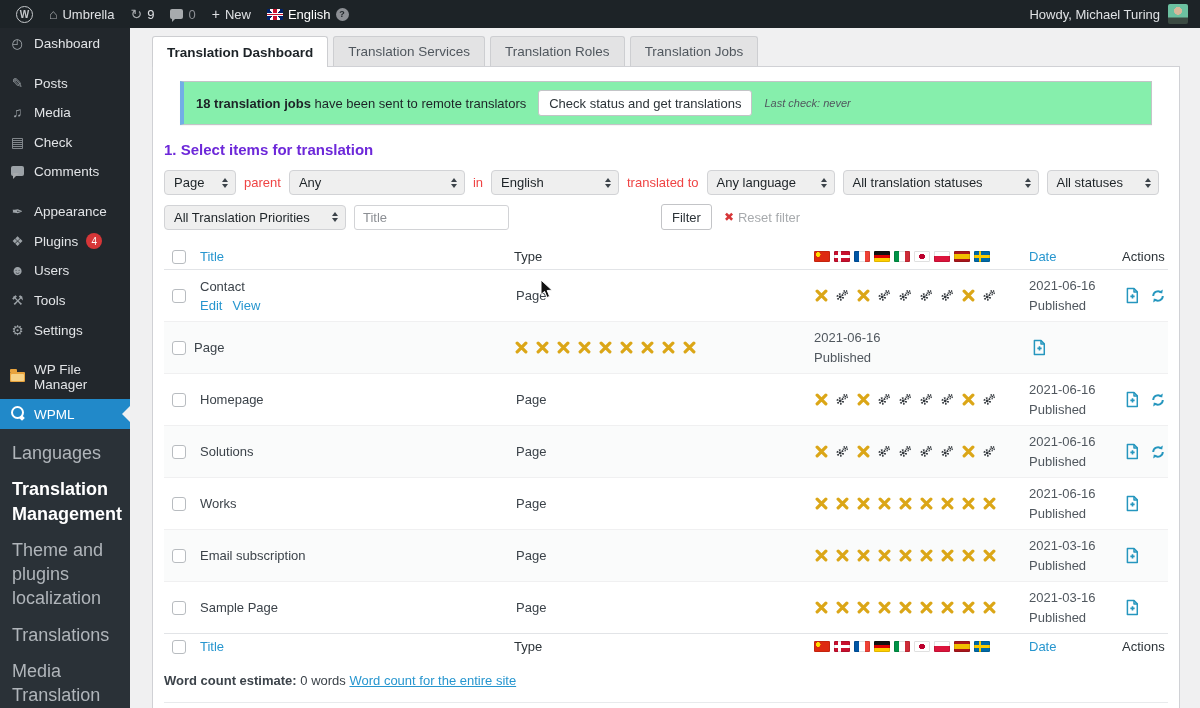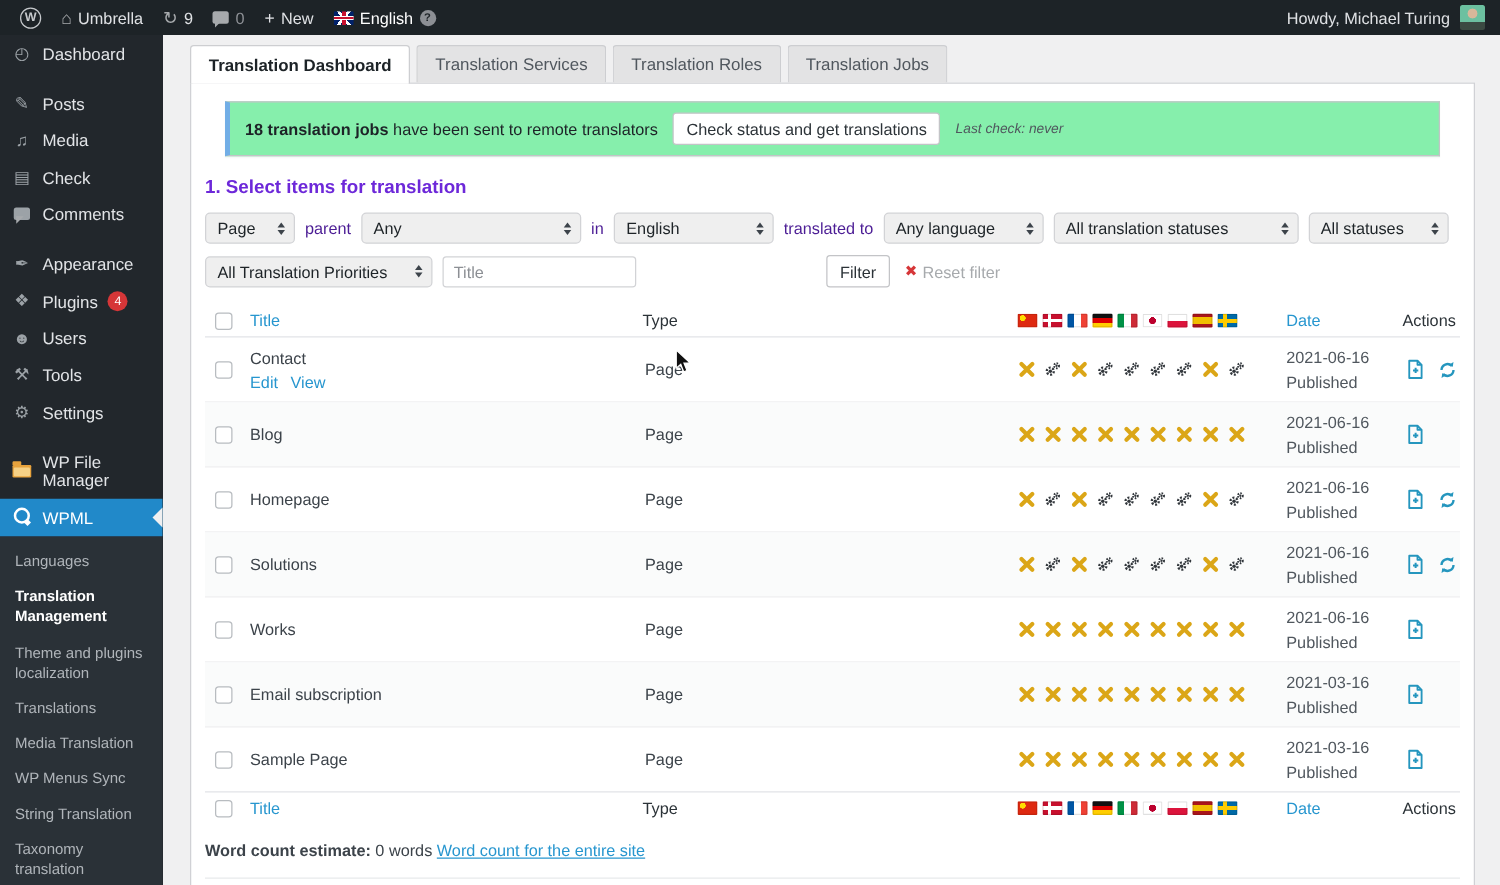--- a/index.html
+++ b/index.html
@@ -36,21 +36,21 @@
   .menu-item.active { background:#2189c9; color:#fff; }
   .menu-item.active .mi-icon { color:#fff; }
   .menu-item.active::after { content:''; position:absolute; right:0; top:50%; margin-top:-8px; border:8px solid transparent; border-right-color:#f0f0f1; }
   .mi-badge { background:#d63638; color:#fff; border-radius:50%; min-width:16px; height:16px; font-size:10px; display:inline-flex; align-items:center; justify-content:center; padding:0 3px; }
   .folder-ic { width:15px; height:10px; background:#e8a33d; border-radius:1px; position:relative; display:inline-block; }
   .folder-ic::before { content:''; position:absolute; top:-3px; left:0; width:7px; height:3px; background:#e8a33d; border-radius:1px 1px 0 0; }
   .folder-ic::after { content:''; position:absolute; left:1px; top:2px; right:1px; bottom:1px; background:#f6d186; border-radius:1px; }
   .wpml-ic { width:13px; height:13px; border:2px solid #fff; border-radius:50%; position:relative; display:inline-block; }
   .wpml-ic::after { content:''; position:absolute; right:-2px; bottom:-3px; width:4px; height:4px; background:#fff; transform:rotate(45deg); }
   .submenu { background:#2a3137; padding:6px 0 8px; }
-  .submenu-item { padding:6px 10px 6px 12px; color:#b0b5ba; font-size:12px; line-height:1.35; cursor:pointer; }
+  .submenu-item { padding:6px 10px 6px 12px; color:#b0b5ba; font-size:18px; line-height:1.35; cursor:pointer; }
   .submenu-item.current { color:#fff; font-weight:bold; }
 
   
   .content { margin-left:130px; padding:36px 20px 0 22px; }
   .tabs { display:flex; gap:5px; align-items:flex-end; position:relative; z-index:2; }
   .tab { height:30px; display:flex; align-items:center; padding:0 14px; font-size:13.5px; background:#e3e3e4; border:1px solid #cdced1; border-bottom:none; border-radius:3px 3px 0 0; color:#50575e; cursor:pointer; }
   .tab.active { background:#fff; color:#1d2327; font-weight:bold; margin-bottom:-1px; height:31px; }
   .panel { background:#fff; border:1px solid #d0d1d5; min-height:642px; padding:12px 11px 20px; position:relative; z-index:1; }
 
   .notice { border:1px solid #c3c4c7; border-left:4px solid #72aee6; background:#86efac; display:flex; align-items:center; gap:12px; padding:8px 12px; margin:2px 16px 16px; box-shadow:0 1px 1px rgba(0,0,0,.04); }
@@ -59,21 +59,21 @@
   .last-check { font-style:italic; font-size:11px; color:#50575e; }
 
   h2.step { font-size:15px; font-weight:bold; margin:14px 0 12px; color:#6d28d9; }
 
   .filters-row { display:flex; align-items:center; gap:8px; margin-bottom:9px; flex-wrap:nowrap; }
   .wpsel { display:inline-flex; align-items:center; justify-content:space-between; gap:8px; background:#efefef; border:1px solid #d2d3d6; border-radius:4px; height:25px; padding:0 7px 0 9px; cursor:pointer; white-space:nowrap; }
   .updown { display:inline-flex; flex-direction:column; gap:2px; }
   .updown i { width:0; height:0; border-left:3.5px solid transparent; border-right:3.5px solid transparent; display:block; }
   .updown .up { border-bottom:4px solid #3c434a; }
   .updown .down { border-top:4px solid #3c434a; }
-  .flt-label { color:#4c1d95; }
+  .flt-label { color:#ef4444; }
   .text-input { height:25px; width:155px; border:1px solid #d2d3d6; border-radius:3px; padding:0 8px; font-size:13px; font-family:inherit; color:#2c3338; background:#fff; }
   .text-input::placeholder { color:#8c8f94; }
   .reset-filter { display:inline-flex; align-items:center; gap:4px; margin-left:4px; cursor:pointer; }
   .reset-x { color:#d63638; font-size:12px; }
   .reset-txt { color:#a7aaad; }
 
   
   .ttable { margin-top:14px; }
   .trow { display:grid; grid-template-columns:28px 322px 300px 215px 93px 50px; align-items:center; padding:0; }
   .thead { height:26px; border-bottom:1px solid #e2e4e7; }
@@ -409,23 +409,20 @@
                   <path d="M3.2 8 a4.8 4.8 0 0 1 8.2 -3.3" fill="none" stroke="#2596be" stroke-width="1.9"></path>
                   <path d="M12.8 1.6 L12.2 5.4 L8.6 4.2 Z" fill="#2596be"></path>
                   <path d="M12.8 8 a4.8 4.8 0 0 1 -8.2 3.3" fill="none" stroke="#2596be" stroke-width="1.9"></path>
                   <path d="M3.2 14.4 L3.8 10.6 L7.4 11.8 Z" fill="#2596be"></path>
                 </svg>
               </span>
             </div>
           </div>
           <div class="trow tbody-row">
             <span class="checkbox"></span>
-            <div class="cell-title">
-              <div class="row-title">Blog</div>
-            </div>
             <span class="cell-type">Page</span>
             <div class="status-icons">
               <span class="st">
                 <svg width="13" height="13" viewBox="0 0 12 12">
                   <path d="M2 2 L10 10 M10 2 L2 10" stroke="#dba617" stroke-width="3" stroke-linecap="round" fill="none"></path>
                 </svg>
               </span>
               <span class="st">
                 <svg width="13" height="13" viewBox="0 0 12 12">
                   <path d="M2 2 L10 10 M10 2 L2 10" stroke="#dba617" stroke-width="3" stroke-linecap="round" fill="none"></path>

